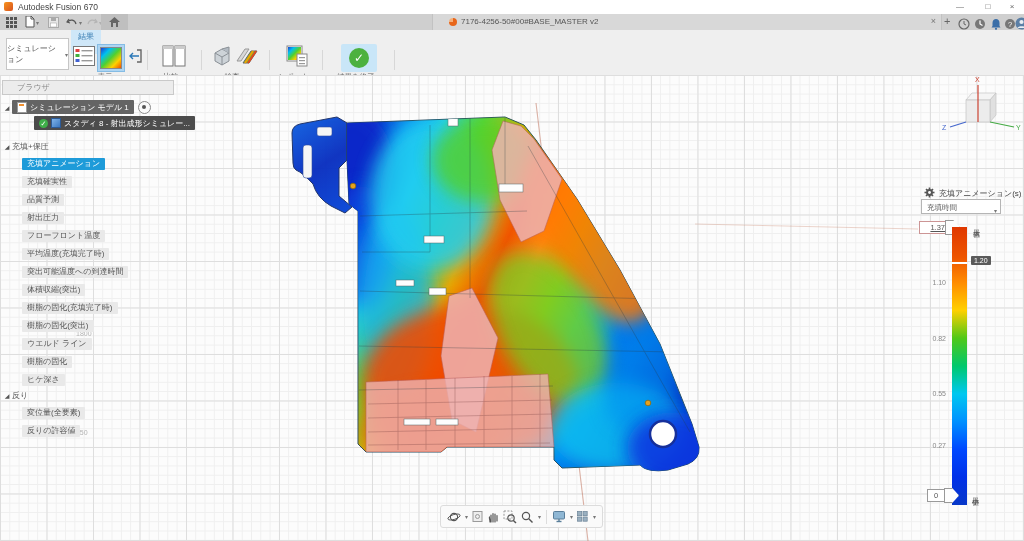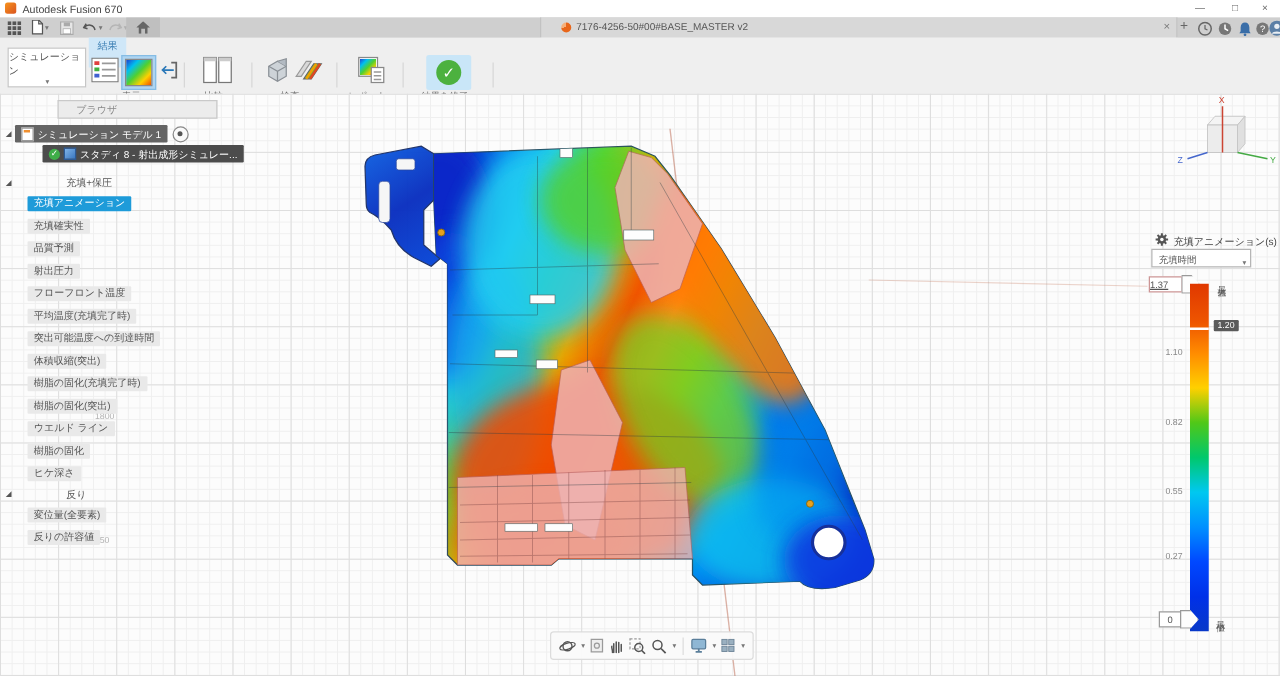--- a/index.html
+++ b/index.html
@@ -18,21 +18,21 @@
   .crt.dim{color:#b0b0b0;}
   .hometab{position:absolute;left:101px;top:0;width:27px;height:16px;background:#bfbfbf;display:flex;align-items:center;justify-content:center;}
   .doctab{position:absolute;left:432px;top:0;width:508px;height:27px;background:#d8d8d8;border-left:1px solid #c2c2c2;border-right:1px solid #c2c2c2;}
   .doc-favicon{position:absolute;left:16px;top:4px;width:8px;height:8px;border-radius:50%;background:conic-gradient(#e8661a 0 270deg,#f6b07a 270deg 360deg);}
   .doc-title{position:absolute;left:28px;top:3px;font-size:8px;color:#555;white-space:nowrap;}
   .tabclose{position:absolute;right:5px;top:2px;font-size:9px;color:#777;}
   .newtab{position:absolute;left:944px;top:1px;font-size:11px;color:#666;}
   .stripic{position:absolute;top:2px;}
   
   .ribbon{position:absolute;left:0;top:30px;width:1024px;height:45px;background:#efefef;border-bottom:1px solid #d2d2d2;}
-  .ws-box{position:absolute;left:6px;top:8px;width:61px;height:30px;background:#fff;border:1px solid #c6c6c6;display:flex;align-items:center;justify-content:center;font-size:8px;color:#555;flex-direction:column;}
+  .ws-box{position:absolute;left:6px;top:8px;width:61px;height:30px;background:#fff;border:1px solid #c6c6c6;display:flex;align-items:center;justify-content:center;font-size:8px;color:#555;}
   .ctx-tab{position:absolute;left:71px;top:0px;height:24px;padding:0 7px;background:#cfe7f8;color:#397db2;font-size:8px;line-height:14px;}
   .grp{position:absolute;top:14px;text-align:center;}
   .grp .icons{display:flex;align-items:center;justify-content:center;gap:2px;height:28px;}
   .grp .glabel{font-size:7.5px;color:#666;margin-top:0px;white-space:nowrap;}
   .rsep{position:absolute;top:20px;width:1px;height:20px;background:#d7d7d7;}
   .ic-rainbow{width:20px;height:20px;background:linear-gradient(135deg,#2040d0,#00c0f0,#50d030,#ffd000,#f05000);border:1px solid #888;}
   .sel-wrap{width:26px;height:26px;background:#aed5f2;border:1px solid #85bce4;display:flex;align-items:center;justify-content:center;}
   .finish-pill{width:36px;height:28px;background:#c9e6f8;border-radius:2px;display:flex;align-items:center;justify-content:center;}
   .finish-circ{width:20px;height:20px;border-radius:50%;background:#4cb13f;color:#fff;font-size:12px;font-weight:bold;line-height:20px;text-align:center;}
   
@@ -40,40 +40,40 @@
     background-image:
       linear-gradient(#dedede 1px,transparent 1px),
       linear-gradient(90deg,#dedede 1px,transparent 1px),
       linear-gradient(#efefef 1px,transparent 1px),
       linear-gradient(90deg,#efefef 1px,transparent 1px);
     background-size:46.5px 46.5px,46.5px 46.5px,9.3px 9.3px,9.3px 9.3px;}
   .scene{position:absolute;left:0;top:0;}
   .gridlab{position:absolute;font-size:7px;color:#b3b3b3;}
   
   .browser{position:absolute;left:2px;top:5px;width:172px;}
-  .b-header{height:13px;background:#ececec;border:1px solid #c9c9c9;font-size:8px;color:#888;line-height:13px;padding-left:14px;margin-left:44px;}
+  .b-header{height:13px;background:#ececec;border:1px solid #c9c9c9;font-size:8px;color:#888;line-height:13px;padding-left:14px;}
   .trirow{display:flex;align-items:center;}
   .tri{font-size:6px;color:#555;width:10px;text-align:center;}
   .pill-dark{display:inline-flex;align-items:center;gap:3px;background:#646464;color:#fff;font-size:8px;padding:1.5px 5px;border-radius:1px;white-space:nowrap;}
   .pill-dark.study{background:#4c4c4c;}
   .eye{width:11px;height:11px;border:1px solid #8a8a8a;border-radius:50%;background:#fafafa;margin-left:4px;position:relative;}
   .eye::after{content:"";position:absolute;left:3px;top:3px;width:4px;height:4px;border-radius:50%;background:#555;}
   .chk{width:9px;height:9px;border-radius:50%;background:#3fae49;color:#fff;font-size:7px;line-height:9px;text-align:center;}
   .doc-ic{width:8px;height:9px;background:#fff;border:1px solid #999;position:relative;}
   .doc-ic::after{content:"";position:absolute;left:1px;top:1px;width:5px;height:2px;background:#f09030;}
   .study-ic{width:8px;height:8px;background:linear-gradient(135deg,#7fb3e8,#3a77c0);border:1px solid #2c5a96;}
-  .sec{display:flex;align-items:center;font-size:8px;color:#555;height:11px;gap:41px;}
+  .sec{display:flex;align-items:center;font-size:8px;color:#555;height:11px;}
   .titem{display:inline-block;margin:2px 0 0 20px;background:#e9e9e9;color:#555;font-size:8px;padding:1.5px 5px;height:9px;line-height:9px;border-radius:1px;white-space:nowrap;}
   .titem.sel{background:#1e9bd9;color:#fff;}
   
   .leg-head{position:absolute;left:924px;top:109px;display:flex;align-items:center;gap:4px;}
   .leg-title{font-size:8px;color:#444;}
   .leg-dd{position:absolute;left:921px;top:124px;width:80px;height:15px;background:#fff;border:1px solid #b5b5b5;font-size:7.5px;color:#555;line-height:15px;padding-left:5px;box-sizing:border-box;}
   .leg-dd .crt{position:absolute;right:3px;top:4px;}
-  .maxbox{position:absolute;left:919px;top:146px;width:25px;height:11px;background:#fff;border:1px solid #cc9595;font-size:7.5px;color:#555;text-align:left;line-height:11px;text-decoration:underline;}
+  .maxbox{position:absolute;left:919px;top:146px;width:25px;height:11px;background:#fff;border:1px solid #cc9595;font-size:7.5px;color:#555;text-align:right;line-height:11px;text-decoration:underline;}
   .handle{position:absolute;width:13px;height:13px;background:#fdfdfd;border:1px solid #999;clip-path:polygon(0 0,55% 0,100% 50%,55% 100%,0 100%);}
   .legbar{position:absolute;left:952px;top:152px;width:15px;height:278px;
     background:linear-gradient(to bottom,#e03800 0%,#ee5500 11%,#ff8c00 20%,#ffd000 30%,#50c818 40%,#00c86c 50%,#00c8f0 60%,#0090ff 70%,#0048ff 80%,#0030e8 90%,#0838c8 100%);}
   .legmark{position:absolute;left:0;top:35px;width:15px;height:2px;background:#fff;}
   .vlab{position:absolute;writing-mode:vertical-rl;font-size:7px;color:#555;letter-spacing:1px;}
   .badge{position:absolute;left:971px;top:181px;background:#5a5a5a;color:#fff;font-size:7px;padding:1px 3px;border-radius:1px;}
   .tick{position:absolute;width:28px;text-align:right;font-size:7px;color:#888;left:918px;}
   .minbox{position:absolute;left:927px;top:414px;width:16px;height:11px;background:#fff;border:1px solid #9a9a9a;font-size:7.5px;color:#555;text-align:center;line-height:11px;}
   
   .navbar{position:absolute;left:440px;top:430px;height:21px;background:rgba(250,250,250,.95);border:1px solid #dcdcdc;border-radius:3px;display:flex;align-items:center;gap:3px;padding:0 6px;}

